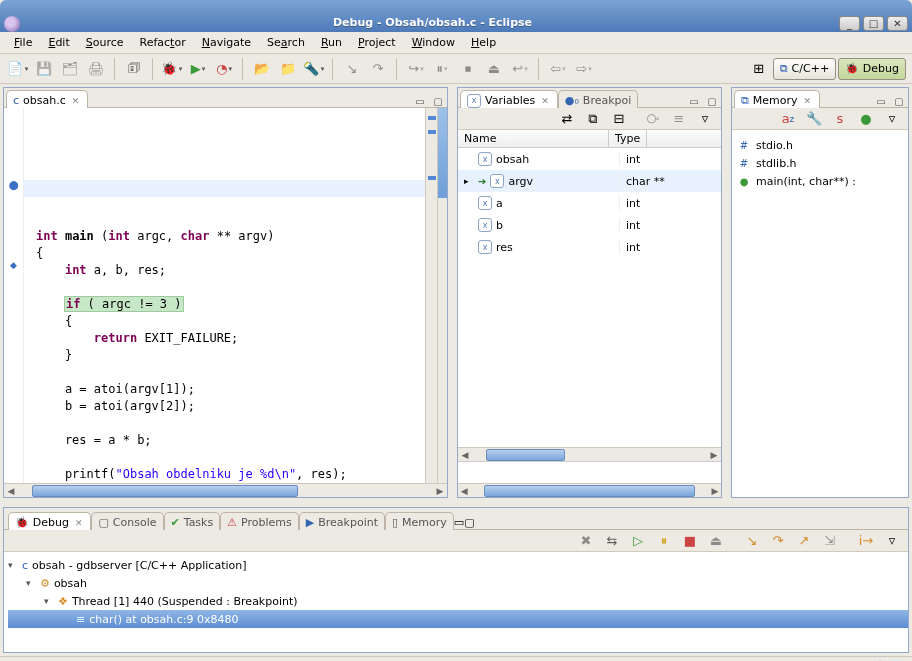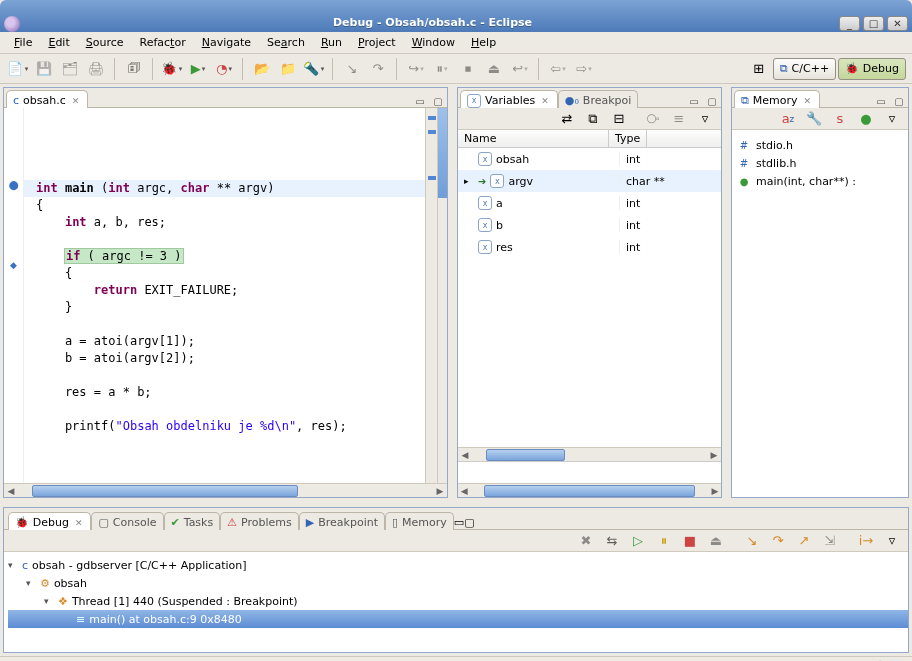--- a/index.html
+++ b/index.html
@@ -44,21 +44,21 @@
 .view-body { flex: 1; overflow: hidden; display: flex; }
 
 
 .editor-gutter { width: 20px; background: #fff; border-right: 1px solid #eee; }
 .editor-code { flex: 1; font-family: "DejaVu Sans Mono", monospace; font-size: 12px; line-height: 17px; padding: 4px 4px 4px 12px; white-space: pre; overflow: auto; position: relative; }
 .editor-code .kw { color: #7f0055; font-weight: bold; }
 .editor-code .cm { color: #3f7f5f; }
 .editor-code .str { color: #2a00ff; }
 .editor-code .hlrow { position: absolute; left: 0; right: 0; height: 17px; background: #e8f2fe; z-index: 0; }
 .editor-code .hl { background: #c6e8c6; outline: 1px solid #a0c9a0; padding: 0 1px; }
-.editor-code pre { position: relative; z-index: 1; }
+.editor-code pre { position: relative; z-index: 1; margin-top: 48px; }
 .ov-ruler { width: 12px; background: #ede9e3; border-left: 1px solid #cfc8bd; position: relative; }
 .ov-ruler .mark { position: absolute; left: 2px; width: 8px; height: 4px; background: #5387d4; }
 .right-strip { width: 10px; background: #ede9e3; border-left: 1px solid #cfc8bd; position: relative; }
 .right-strip .bluebar { position: absolute; top: 0; left: 0; right: 0; height: 90px; background: linear-gradient(#9ec1e9,#6f9ed8); }
 
 
 .hscroll { height: 14px; background: #ede9e3; border-top: 1px solid #cfc8bd; display: flex; align-items: center; }
 .hscroll .thumb { height: 12px; margin: 1px 14px; background: linear-gradient(#b6cfee,#7ba6dc); border: 1px solid #6a8cc0; border-radius: 2px; flex: 0 0 60%; }
 .hscroll .arrow { width: 14px; text-align: center; color: #666; font-size: 9px; }
 .hscroll .track { flex: 1; }
@@ -424,21 +424,21 @@
             <span>obsah</span>
           </div>
         <div class="dtrow" style="--ind:36px">
             <span class="tri">▾</span>
             <span class="orange">❖</span>
             <span>Thread [1] 440 (Suspended : Breakpoint)</span>
           </div>
         <div class="dtrow sel" style="--ind:54px">
             <span class="tri"></span>
             <span style="color:#dff">≡</span>
-            <span style="color:#fff">main() at obsah.c:9 0x8480</span>
+            <span style="color:#fff">char() at obsah.c:9 0x8480</span>
           </div>
       </div>
     </div>
   </div>
 </div>
 
 <div class="statusbar">
   <div class="status-icon orange">⎘</div>
   <div class="spacer"></div>
   <div class="status-icon orange">📂</div>

